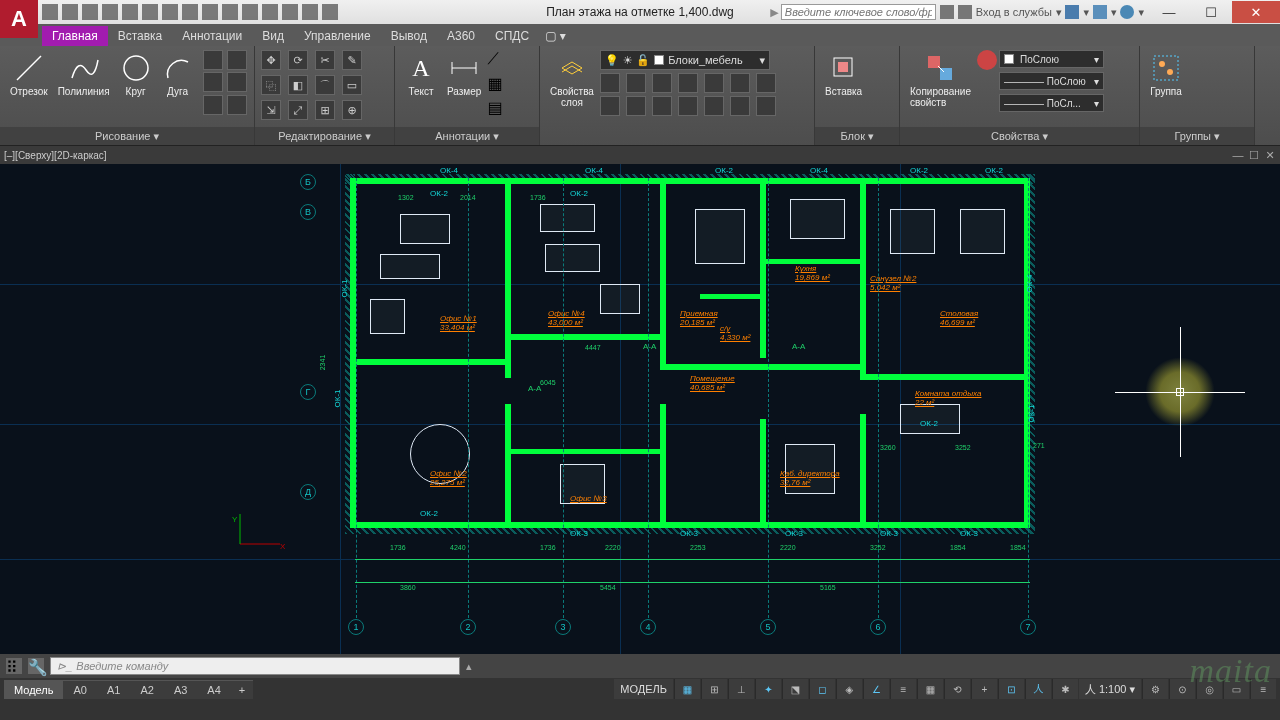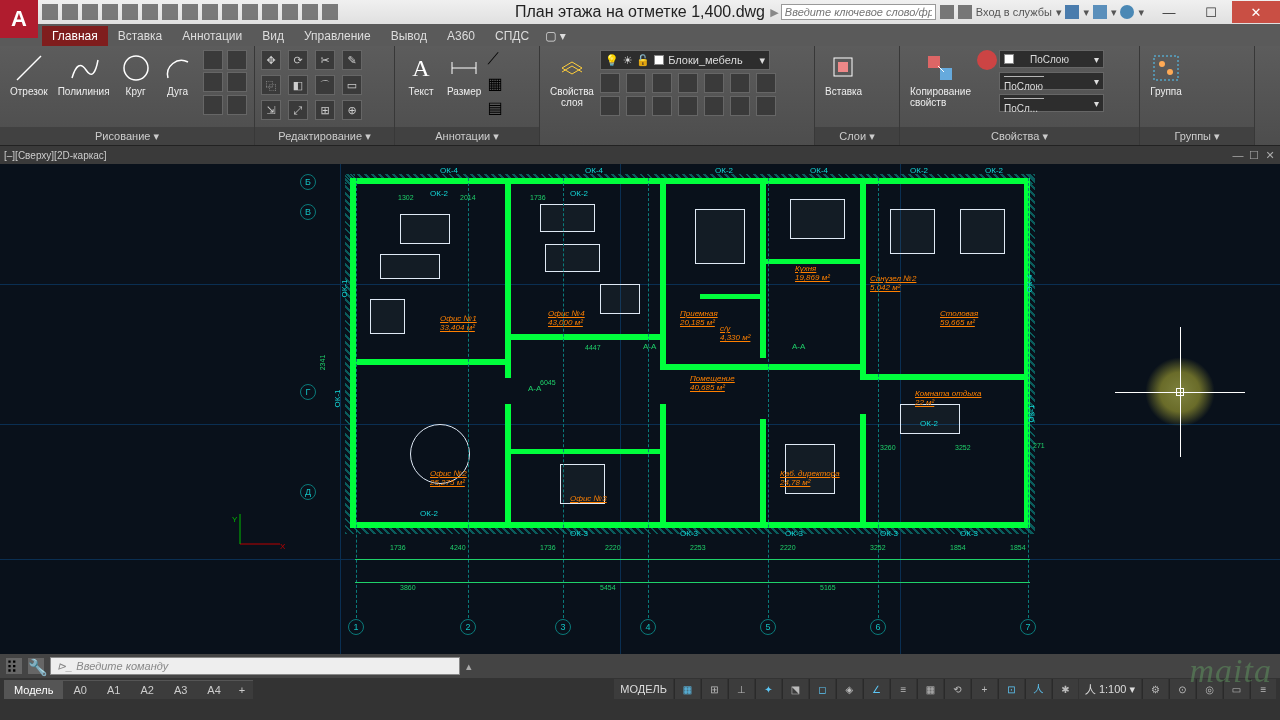--- a/index.html
+++ b/index.html
@@ -3,47 +3,47 @@
 <meta charset="utf-8">
 <style>
 * { box-sizing: border-box; margin: 0; padding: 0; font-family: "Segoe UI", Tahoma, sans-serif; }
 body { width: 1280px; height: 720px; background: #333; overflow: hidden; position: relative; }
 
 
 .titlebar { height: 24px; background: linear-gradient(#f0f0f0,#e0e0e0); display: flex; align-items: center; position: relative; }
 .app-logo { width: 38px; height: 38px; background: #b01c2e; position: absolute; top: 0; left: 0; z-index: 10; display:flex; align-items:center; justify-content:center; color:#fff; font-weight:bold; font-size:22px; }
 .qat { margin-left: 42px; display: flex; gap: 4px; align-items:center; }
 .qat .q { width: 16px; height: 16px; background: #666; opacity:.85; }
-.title-text { position:absolute; left:0; right:0; text-align:center; font-size:16px; color:#222; pointer-events:none; }
+.title-text { position:absolute; left:0; right:0; text-align:center; font-size:12px; color:#222; pointer-events:none; }
 .search-box { margin-left:auto; display:flex; align-items:center; }
 .search-box input { width:155px; font-size:11px; font-style:italic; background:#fff; border:1px solid #999; padding:1px 3px; color:#888;}
 .signin { display:flex; gap:4px; align-items:center; padding:0 4px; font-size:11px; color:#555;}
 .signin .ic{ width:14px; height:14px; background:#777; }
 .win-controls { display:flex; }
 .win-controls div { width:42px; height:22px; display:flex; align-items:center; justify-content:center; font-size:13px; color:#333; }
 .win-controls div:last-child{ background:#c94f44; color:#fff; width:48px; }
 
 
 .ribbon-tabs { height: 22px; background: #5a5a5a; display:flex; align-items:flex-end; padding-left: 42px; }
 .rtab { padding: 3px 10px; font-size: 12px; color: #ddd; cursor:pointer; }
-.rtab.active { background: #7f1d1d; color:#fff; }
+.rtab.active { background: #a21caf; color:#fff; }
 
 
 .ribbon { height: 100px; background: linear-gradient(#5c5c5c,#4d4d4d); display:flex; border-bottom:1px solid #222; }
 .panel { border-right:1px solid #383838; display:flex; flex-direction:column; position:relative; }
 .panel-body { flex:1; display:flex; align-items:flex-start; padding:4px 6px; gap:2px; }
 .panel-title { height:18px; background:#414141; font-size:11px; color:#ccc; text-align:center; line-height:18px; padding:0 4px; white-space:nowrap;}
 .big-btn { display:flex; flex-direction:column; align-items:center; gap:2px; padding:2px 4px; cursor:pointer;}
 .big-btn .ico { width:32px; height:32px; display:flex; align-items:center; justify-content:center; }
 .big-btn .lbl { font-size:10px; color:#eee; white-space:nowrap; }
 .small-grid { display:grid; grid-template-columns: repeat(3, 20px); grid-auto-rows:20px; gap:3px 4px; }
 .small-grid .s { width:20px; height:20px; background:#3a3a3a; border:1px solid #666; display:flex;align-items:center;justify-content:center;font-size:11px;color:#ccc;}
 .vcol{display:flex;flex-direction:column;gap:2px;}
 .layer-combo{width:170px;height:20px;background:#2d2d2d;border:1px solid #666;display:flex;align-items:center;padding:0 4px;font-size:11px;color:#ddd;gap:4px;}
-.prop-combo{width:105px;height:18px;background:#2d2d2d;border:1px solid #666;display:flex;align-items:center;padding:0 4px;font-size:10px;color:#ddd;gap:16px;margin-bottom:2px;}
+.prop-combo{width:105px;height:18px;background:#2d2d2d;border:1px solid #666;display:flex;align-items:center;padding:0 4px;font-size:10px;color:#ddd;gap:6px;margin-bottom:2px;}
 .sw{width:10px;height:10px;background:#fff;border:1px solid #888;}
 
 
 .filetabs{height:18px;background:#3a3a3a;display:flex;align-items:center;font-size:10px;color:#ccc;padding:0 4px;gap:2px;position:relative;}
 .filetabs .x{position:absolute;right:4px;display:flex;gap:4px;}
 .filetabs .x span{width:12px;height:12px;display:inline-block;font-size:11px;color:#aaa;text-align:center;line-height:12px;}
 
 
 .canvas { position:relative; height: 490px; background: #09111b; overflow:hidden; }
 .grid-line{position:absolute;background:#0a2f52;}
@@ -283,21 +283,21 @@
             </svg>
           </div>
           <div class="lbl">Вставка</div>
         </div>
       <div class="vcol">
           <div class="s" style="width:20px;height:20px"></div>
           <div class="s" style="width:20px;height:20px"></div>
           <div class="s" style="width:20px;height:20px"></div>
         </div>
     </div>
-    <div class="panel-title">Слои ▾</div>
+    <div class="panel-title">Блок ▾</div>
   </div>
 
   <div class="panel" style="width:240px">
     <div class="panel-body">
       <div class="big-btn">
           <div class="ico">
             <svg width="32" height="32">
               <rect x="4" y="4" width="12" height="12" fill="#d66"></rect>
               <rect x="16" y="16" width="12" height="12" fill="#6ad"></rect>
               <path d="M14 14 L20 20" stroke="#fff"></path>
@@ -412,23 +412,23 @@
 
   <div class="room-lbl" style="left:440px;top:150px"><span>Офис №1</span><br><span>33,404 м²</span></div>
   <div class="room-lbl" style="left:430px;top:305px"><span>Офис №2</span><br><span>25,275 м²</span></div>
   <div class="room-lbl" style="left:570px;top:330px"><span>Офис №3</span></div>
   <div class="room-lbl" style="left:548px;top:145px"><span>Офис №4</span><br><span>43,000 м²</span></div>
   <div class="room-lbl" style="left:680px;top:145px"><span>Приемная</span><br><span>20,185 м²</span></div>
   <div class="room-lbl" style="left:720px;top:160px"><span>с/у</span><br><span>4,330 м²</span></div>
   <div class="room-lbl" style="left:690px;top:210px"><span>Помещение</span><br><span>40,685 м²</span></div>
   <div class="room-lbl" style="left:795px;top:100px"><span>Кухня</span><br><span>19,869 м²</span></div>
   <div class="room-lbl" style="left:870px;top:110px"><span>Санузел №2</span><br><span>5,042 м²</span></div>
-  <div class="room-lbl" style="left:940px;top:145px"><span>Столовая</span><br><span>59,665 м²</span></div>
+  <div class="room-lbl" style="left:940px;top:145px"><span>Столовая</span><br><span>46,699 м²</span></div>
   <div class="room-lbl" style="left:915px;top:225px"><span>Комната отдыха</span><br><span>22 м²</span></div>
-  <div class="room-lbl" style="left:780px;top:305px"><span>Каб. директора</span><br><span>24,78 м²</span></div>
+  <div class="room-lbl" style="left:780px;top:305px"><span>Каб. директора</span><br><span>32,76 м²</span></div>
 
   <div class="ok-lbl" style="left:440px;top:2px">ОК-4</div>
   <div class="ok-lbl" style="left:430px;top:25px">ОК-2</div>
   <div class="ok-lbl" style="left:585px;top:2px">ОК-4</div>
   <div class="ok-lbl" style="left:570px;top:25px">ОК-2</div>
   <div class="ok-lbl" style="left:715px;top:2px">ОК-2</div>
   <div class="ok-lbl" style="left:810px;top:2px">ОК-4</div>
   <div class="ok-lbl" style="left:910px;top:2px">ОК-2</div>
   <div class="ok-lbl" style="left:985px;top:2px">ОК-2</div>
   <div class="ok-lbl" style="left:335px;top:120px;transform:rotate(-90deg)">ОК-1</div>

